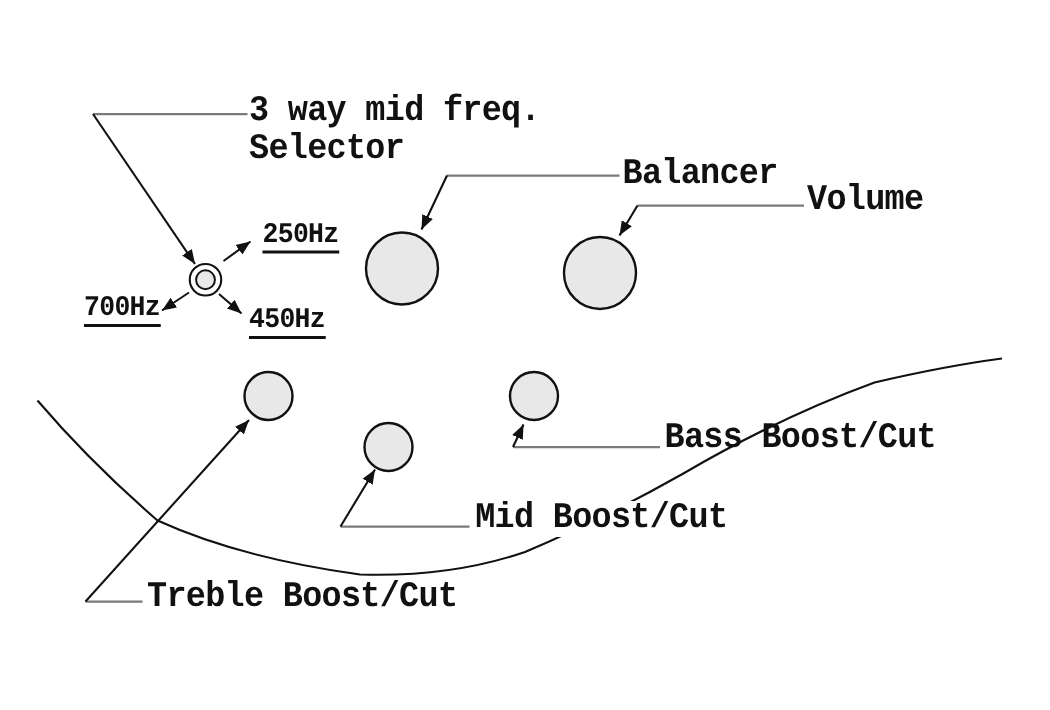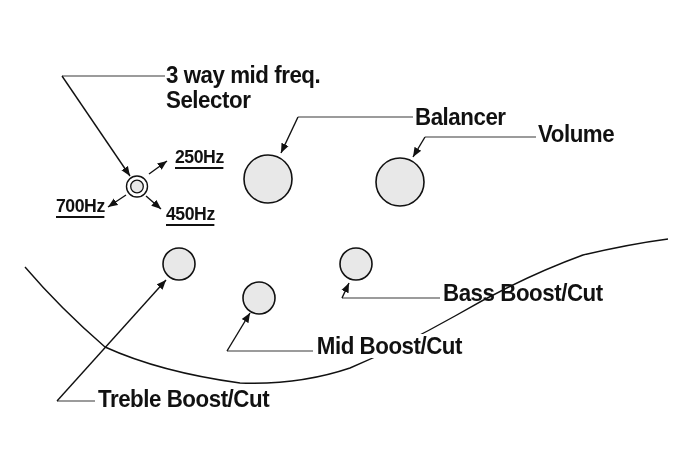--- a/index.html
+++ b/index.html
@@ -1,21 +1,21 @@
 <!DOCTYPE html>
 <html><head>
 <meta charset="utf-8">
 <style>
   html,body{margin:0;padding:0;background:#fff;}
   .canvas{
     position:relative;
     width:700px;height:473px;
     background:#fff;
     overflow:hidden;
-    font-family:Liberation Sans, sans-serif;
+    font-family:Liberation Mono, monospace;
   }
   .diagram-svg{position:absolute;left:0;top:0;z-index:1;}
   .lbl{
     position:absolute;
     z-index:2;
     font-weight:700;
     color:#111;
     font-size:24px;
     line-height:1;
     letter-spacing:-0.5px;

